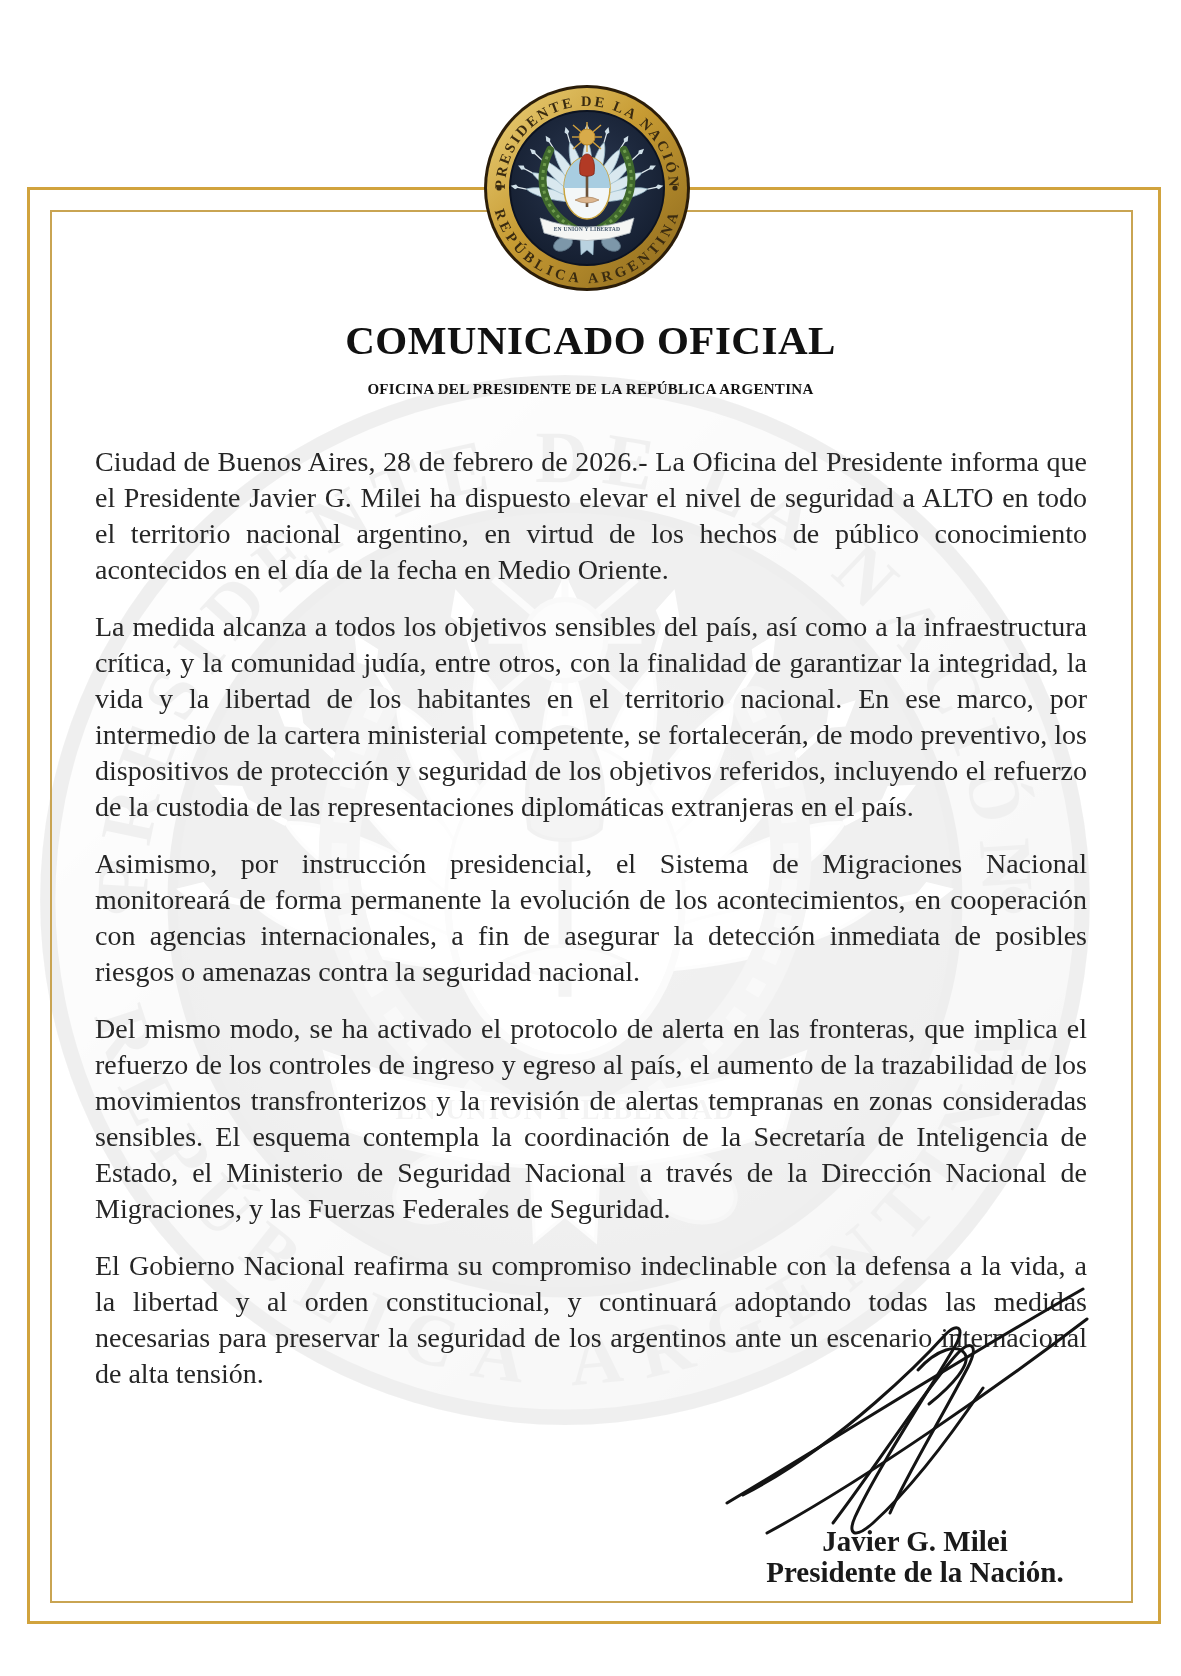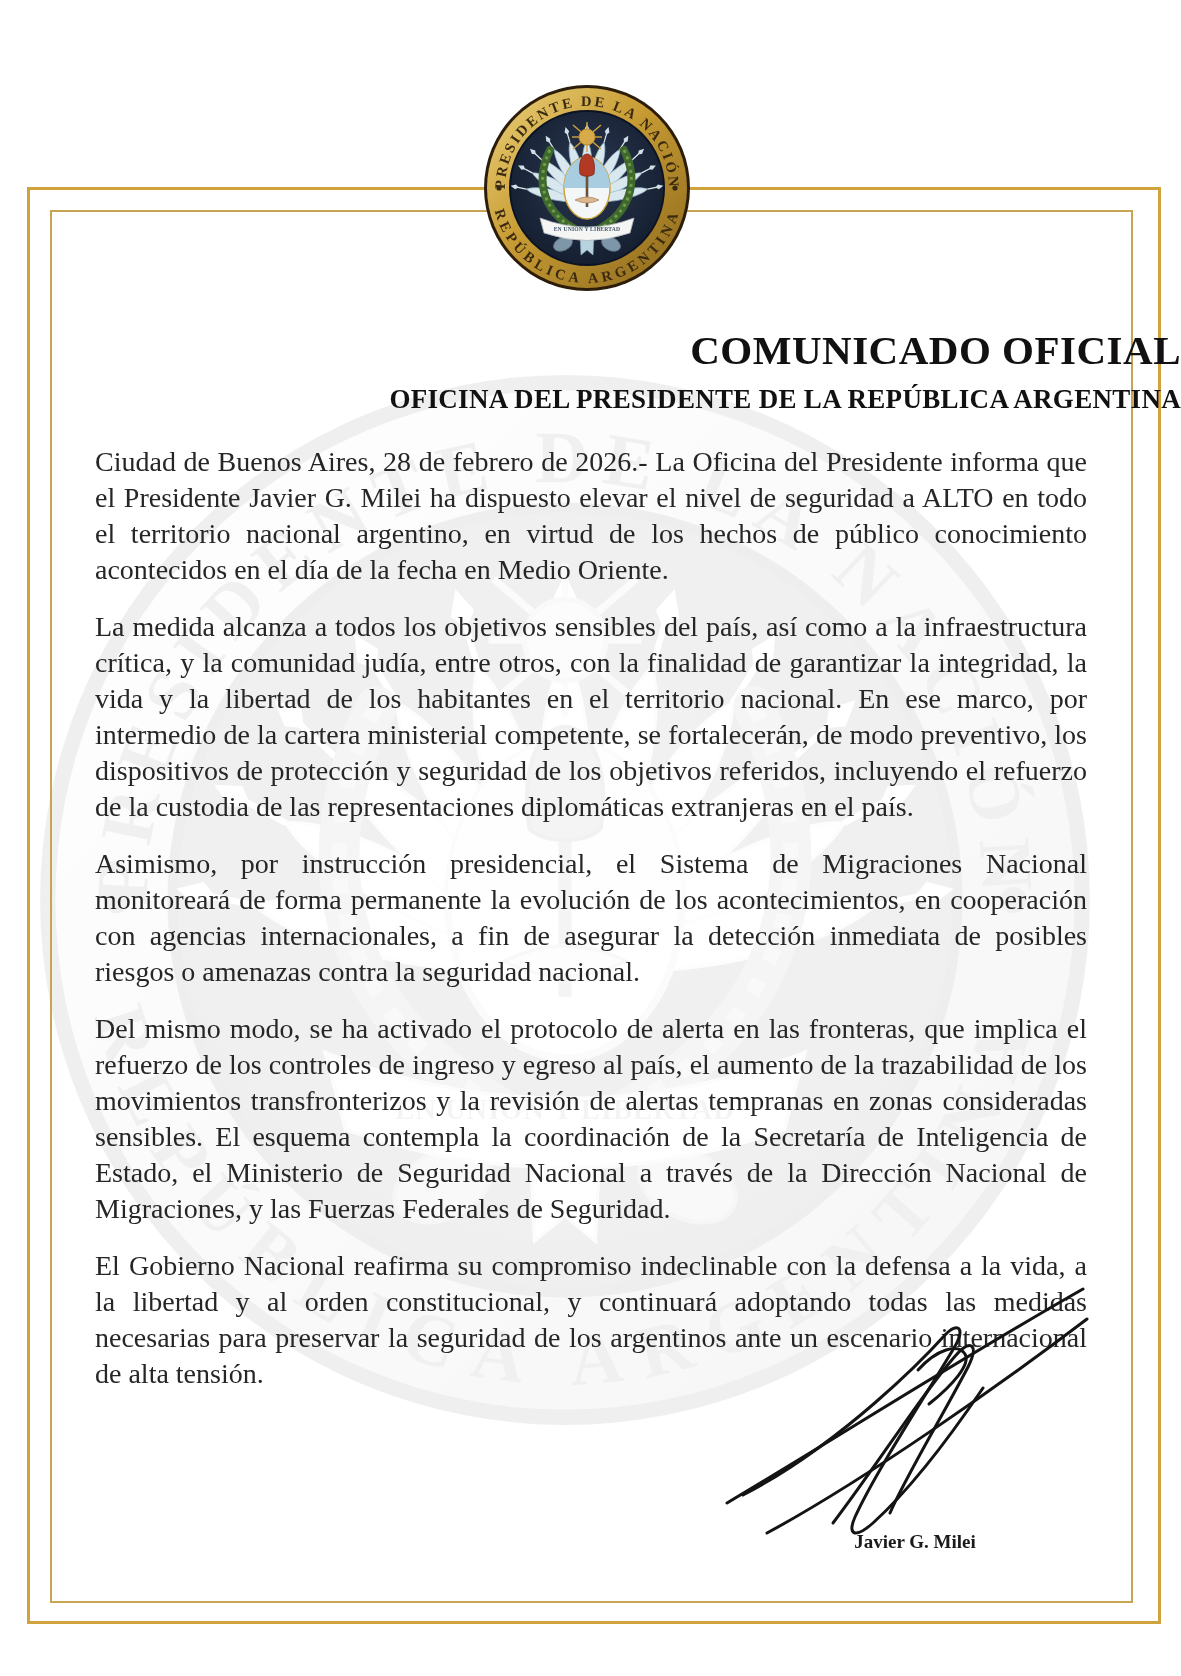--- a/index.html
+++ b/index.html
@@ -26,48 +26,48 @@
     opacity:0.065;
     filter:grayscale(1) brightness(1.25);
     pointer-events:none;
   }
   
   .seal{
     position:absolute;left:483px;top:84px;width:208px;height:208px;
   }
   
   .doc-header{
-    position:absolute;left:0;top:328px;width:1181px;text-align:right;
+    position:absolute;left:0;top:318px;width:1181px;text-align:center;
   }
   .doc-header h1{
     margin:0;font-size:41px;line-height:45px;font-weight:bold;color:#111111;
     letter-spacing:0.5px;
   }
   .doc-header h2{
-    margin:14px 0 0 0;font-size:27px;line-height:25px;font-weight:bold;color:#111111;
+    margin:14px 0 0 0;font-size:15px;line-height:25px;font-weight:bold;color:#111111;
     letter-spacing:0.3px;
   }
   
   .body-text{
     position:absolute;left:95px;top:444px;width:992px;
   }
   .body-text p{
     margin:0 0 21px 0;
     font-size:28px;line-height:36px;
     text-align:justify;
   }
   
   .signature-scribble{
     position:absolute;left:715px;top:1275px;width:375px;height:280px;
     pointer-events:none;
   }
   .signature-block{
     position:absolute;left:725px;top:1526px;width:380px;
     text-align:center;font-weight:bold;color:#1a1a1a;
-    font-size:19px;line-height:31px;
+    font-size:29px;line-height:31px;
   }
 </style>
 </head>
 <body>
 
 <svg width="0" height="0" style="position:absolute" aria-hidden="true">
   <defs>
     <linearGradient id="goldRing" x1="0" y1="0" x2="1" y2="1">
       <stop offset="0" stop-color="#ecd27c"></stop>
       <stop offset="0.45" stop-color="#c79b33"></stop>
@@ -170,15 +170,16 @@
       <path d="M 12 228 C 110 170 248 82 368 14"></path>
       <path d="M 52 258 C 150 205 288 108 372 44"></path>
       <path d="M 28 220 C 128 168 212 80 230 60 C 243 46 251 53 239 73 C 209 123 160 198 140 242 C 132 260 140 264 158 248 C 200 210 243 150 268 113"></path>
       <path d="M 118 248 C 158 196 213 110 243 78 C 256 64 264 70 253 92 C 228 140 190 203 175 238"></path>
       <path d="M 203 95 C 222 74 243 68 250 79 C 256 89 238 110 214 129"></path>
     </g>
   </svg>
 
   <div class="signature-block">
     <div>Javier G. Milei</div>
+    <div>Presidente de la Nación.</div>
   </div>
 
 </div>
 
 </body></html>

